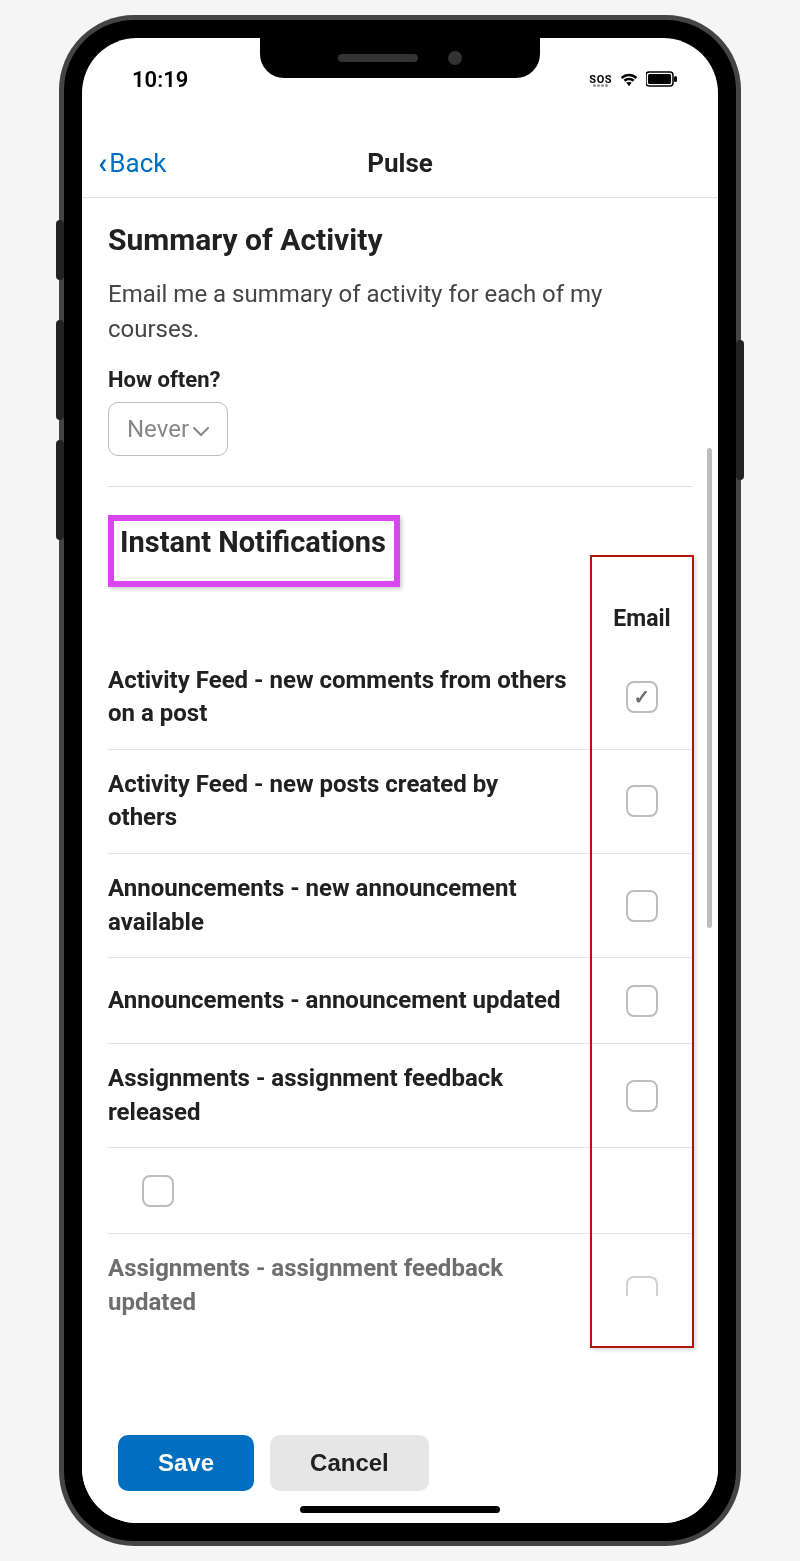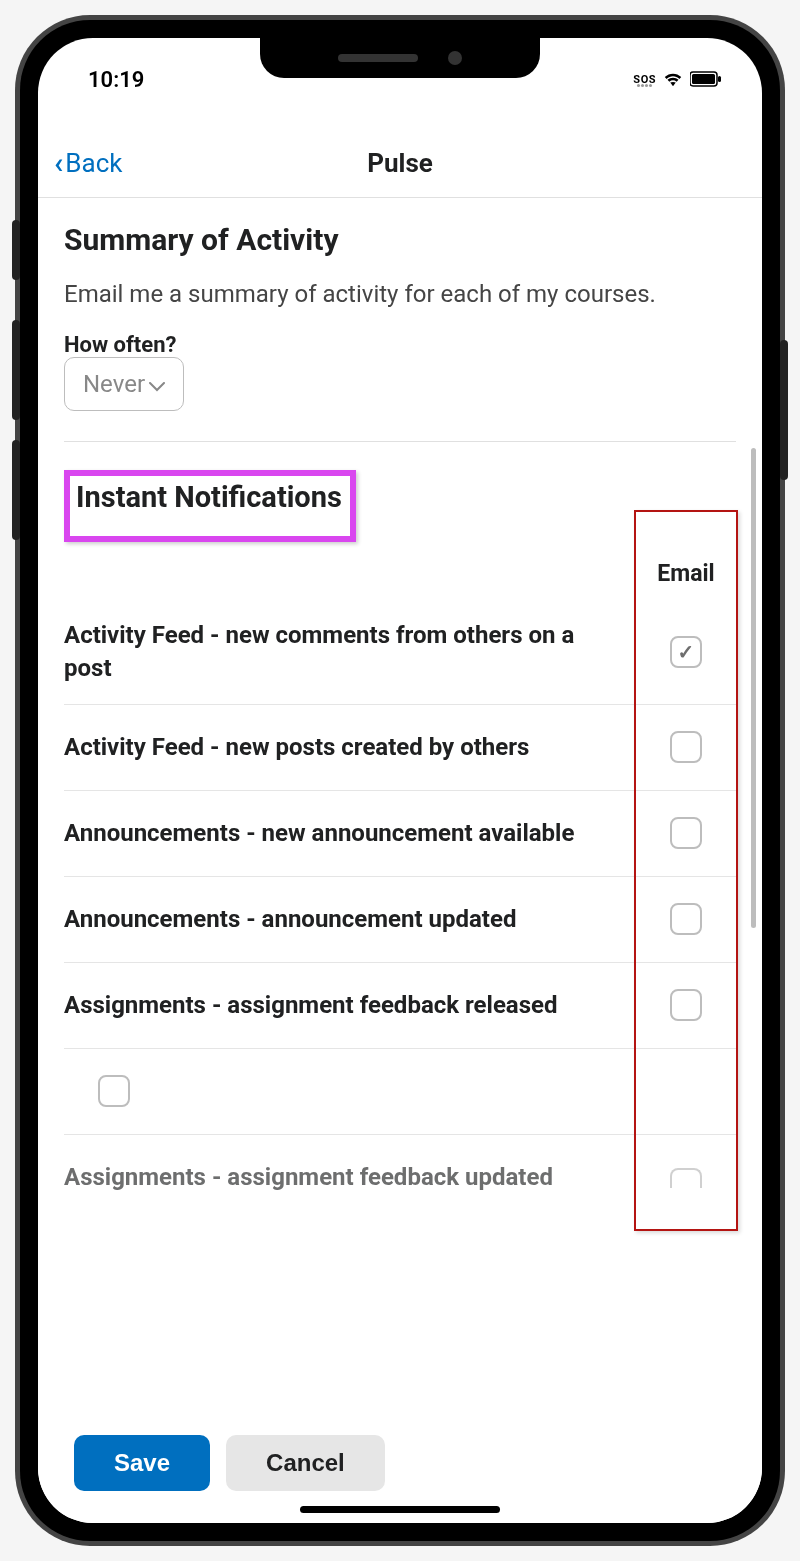--- a/index.html
+++ b/index.html
@@ -4,21 +4,21 @@
 <style>
   * { box-sizing: border-box; margin: 0; padding: 0; }
   body {
     font-family: -apple-system, BlinkMacSystemFont, "Segoe UI", Roboto, Helvetica, Arial, sans-serif;
     background: #f5f5f5;
     display: flex;
     justify-content: center;
     padding: 20px;
   }
   .device-frame {
-    width: 760px;
+    width: 672px;
     height: 1521px;
     background: #000;
     border-radius: 70px;
     padding: 18px;
     position: relative;
     box-shadow: 0 0 0 5px #444;
   }
   .side-button {
     position: absolute;
     background: #222;
@@ -125,20 +125,21 @@
   .section-desc {
     font-size: 24px;
     color: #454545;
     line-height: 1.45;
     margin-bottom: 20px;
   }
   .label-text {
     font-size: 22px;
     font-weight: 700;
     color: #202122;
+    margin-bottom: 10px;
   }
   .select-box {
     display: inline-flex;
     align-items: center;
     gap: 4px;
     border: 1px solid #bdbdbd;
     border-radius: 10px;
     padding: 12px 18px;
     font-size: 24px;
     color: #888;

